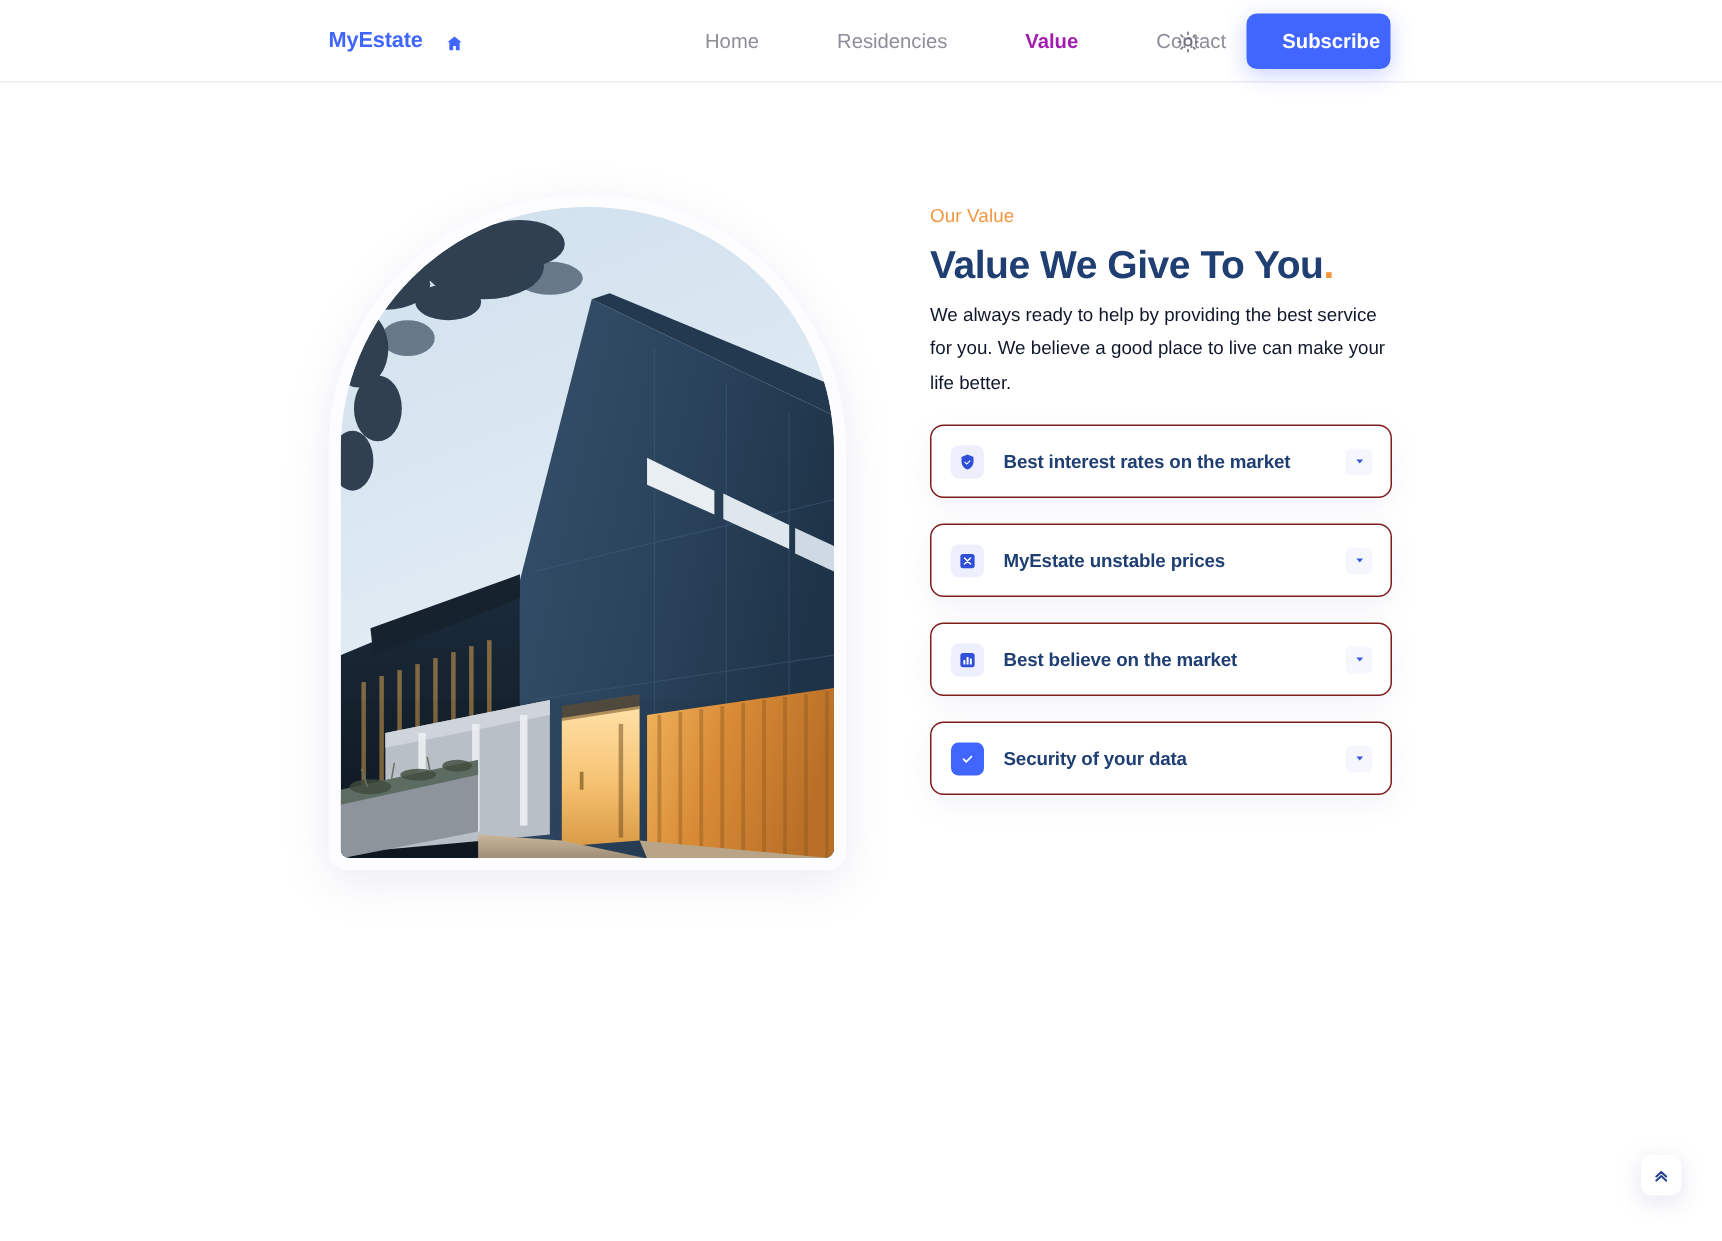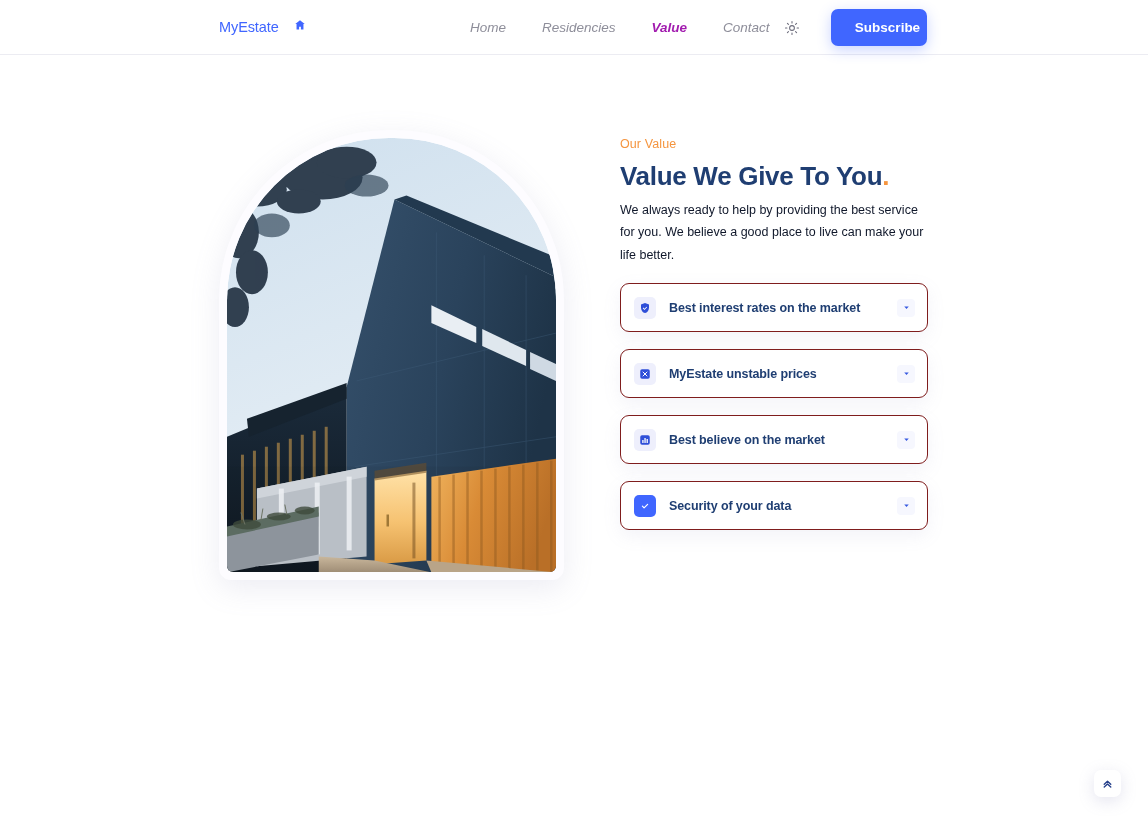--- a/index.html
+++ b/index.html
@@ -22,35 +22,34 @@
   }
   .header-inner {
     position: relative;
     width: 100%;
     height: 55px;
   }
   .logo {
     position: absolute;
     left: 219px; top: 19px;
     font-size: 14.5px;
-    font-weight: 400;
+    font-weight: 700;
     color: #4066ff;
     letter-spacing: -0.1px;
     display: flex;
-    align-items: flex-start;
+    align-items: flex-end;
     gap: 15px;
   }
   .logo-icon { display:inline-flex; align-items:center; }
   .nav {
     position: absolute;
     left: 470px; top: 20px;
     display: flex;
-    gap: 36px;
+    gap: 52px;
     font-size: 13.5px;
-    font-style: italic;
   }
   .nav-link { color: #8e8e9a; text-decoration: none; white-space: nowrap; }
   .nav-link.active { color: #a21caf; font-weight: 600; }
   .theme-toggle {
     position: absolute;
     left: 783px; top: 19px;
     width: 18px; height: 18px;
     display:flex; align-items:center; justify-content:center;
     cursor: pointer;
   }

